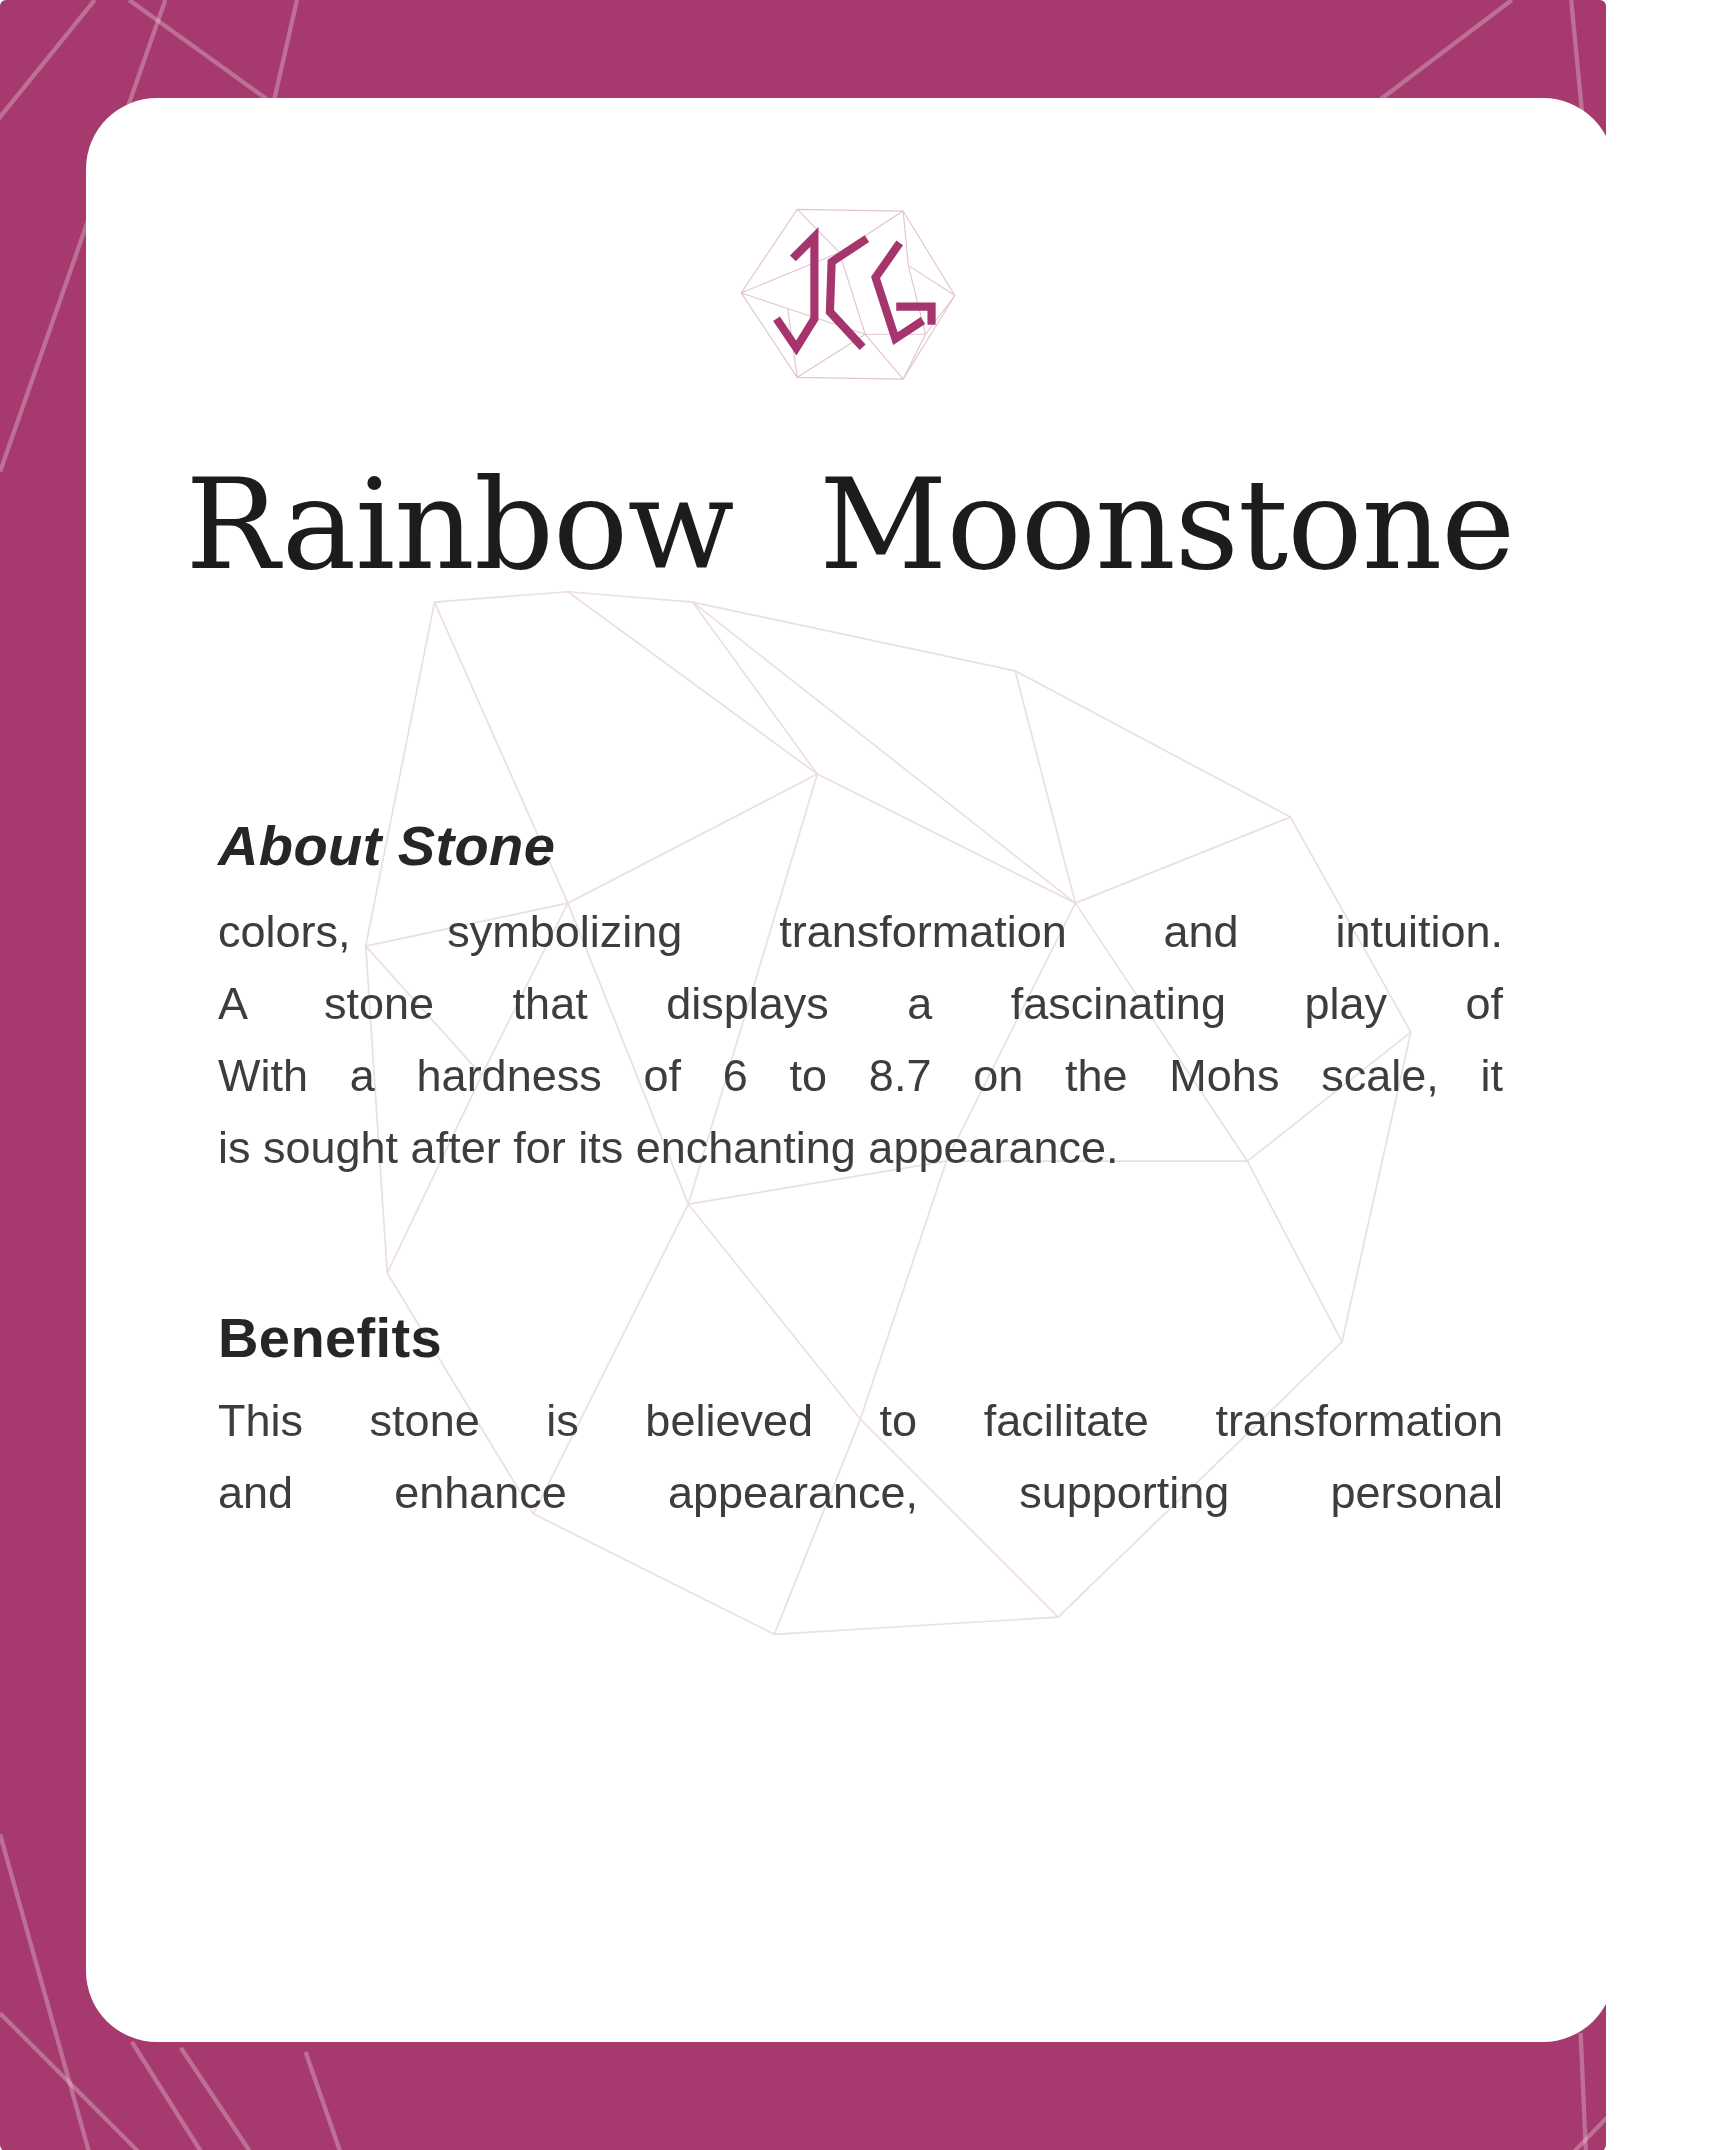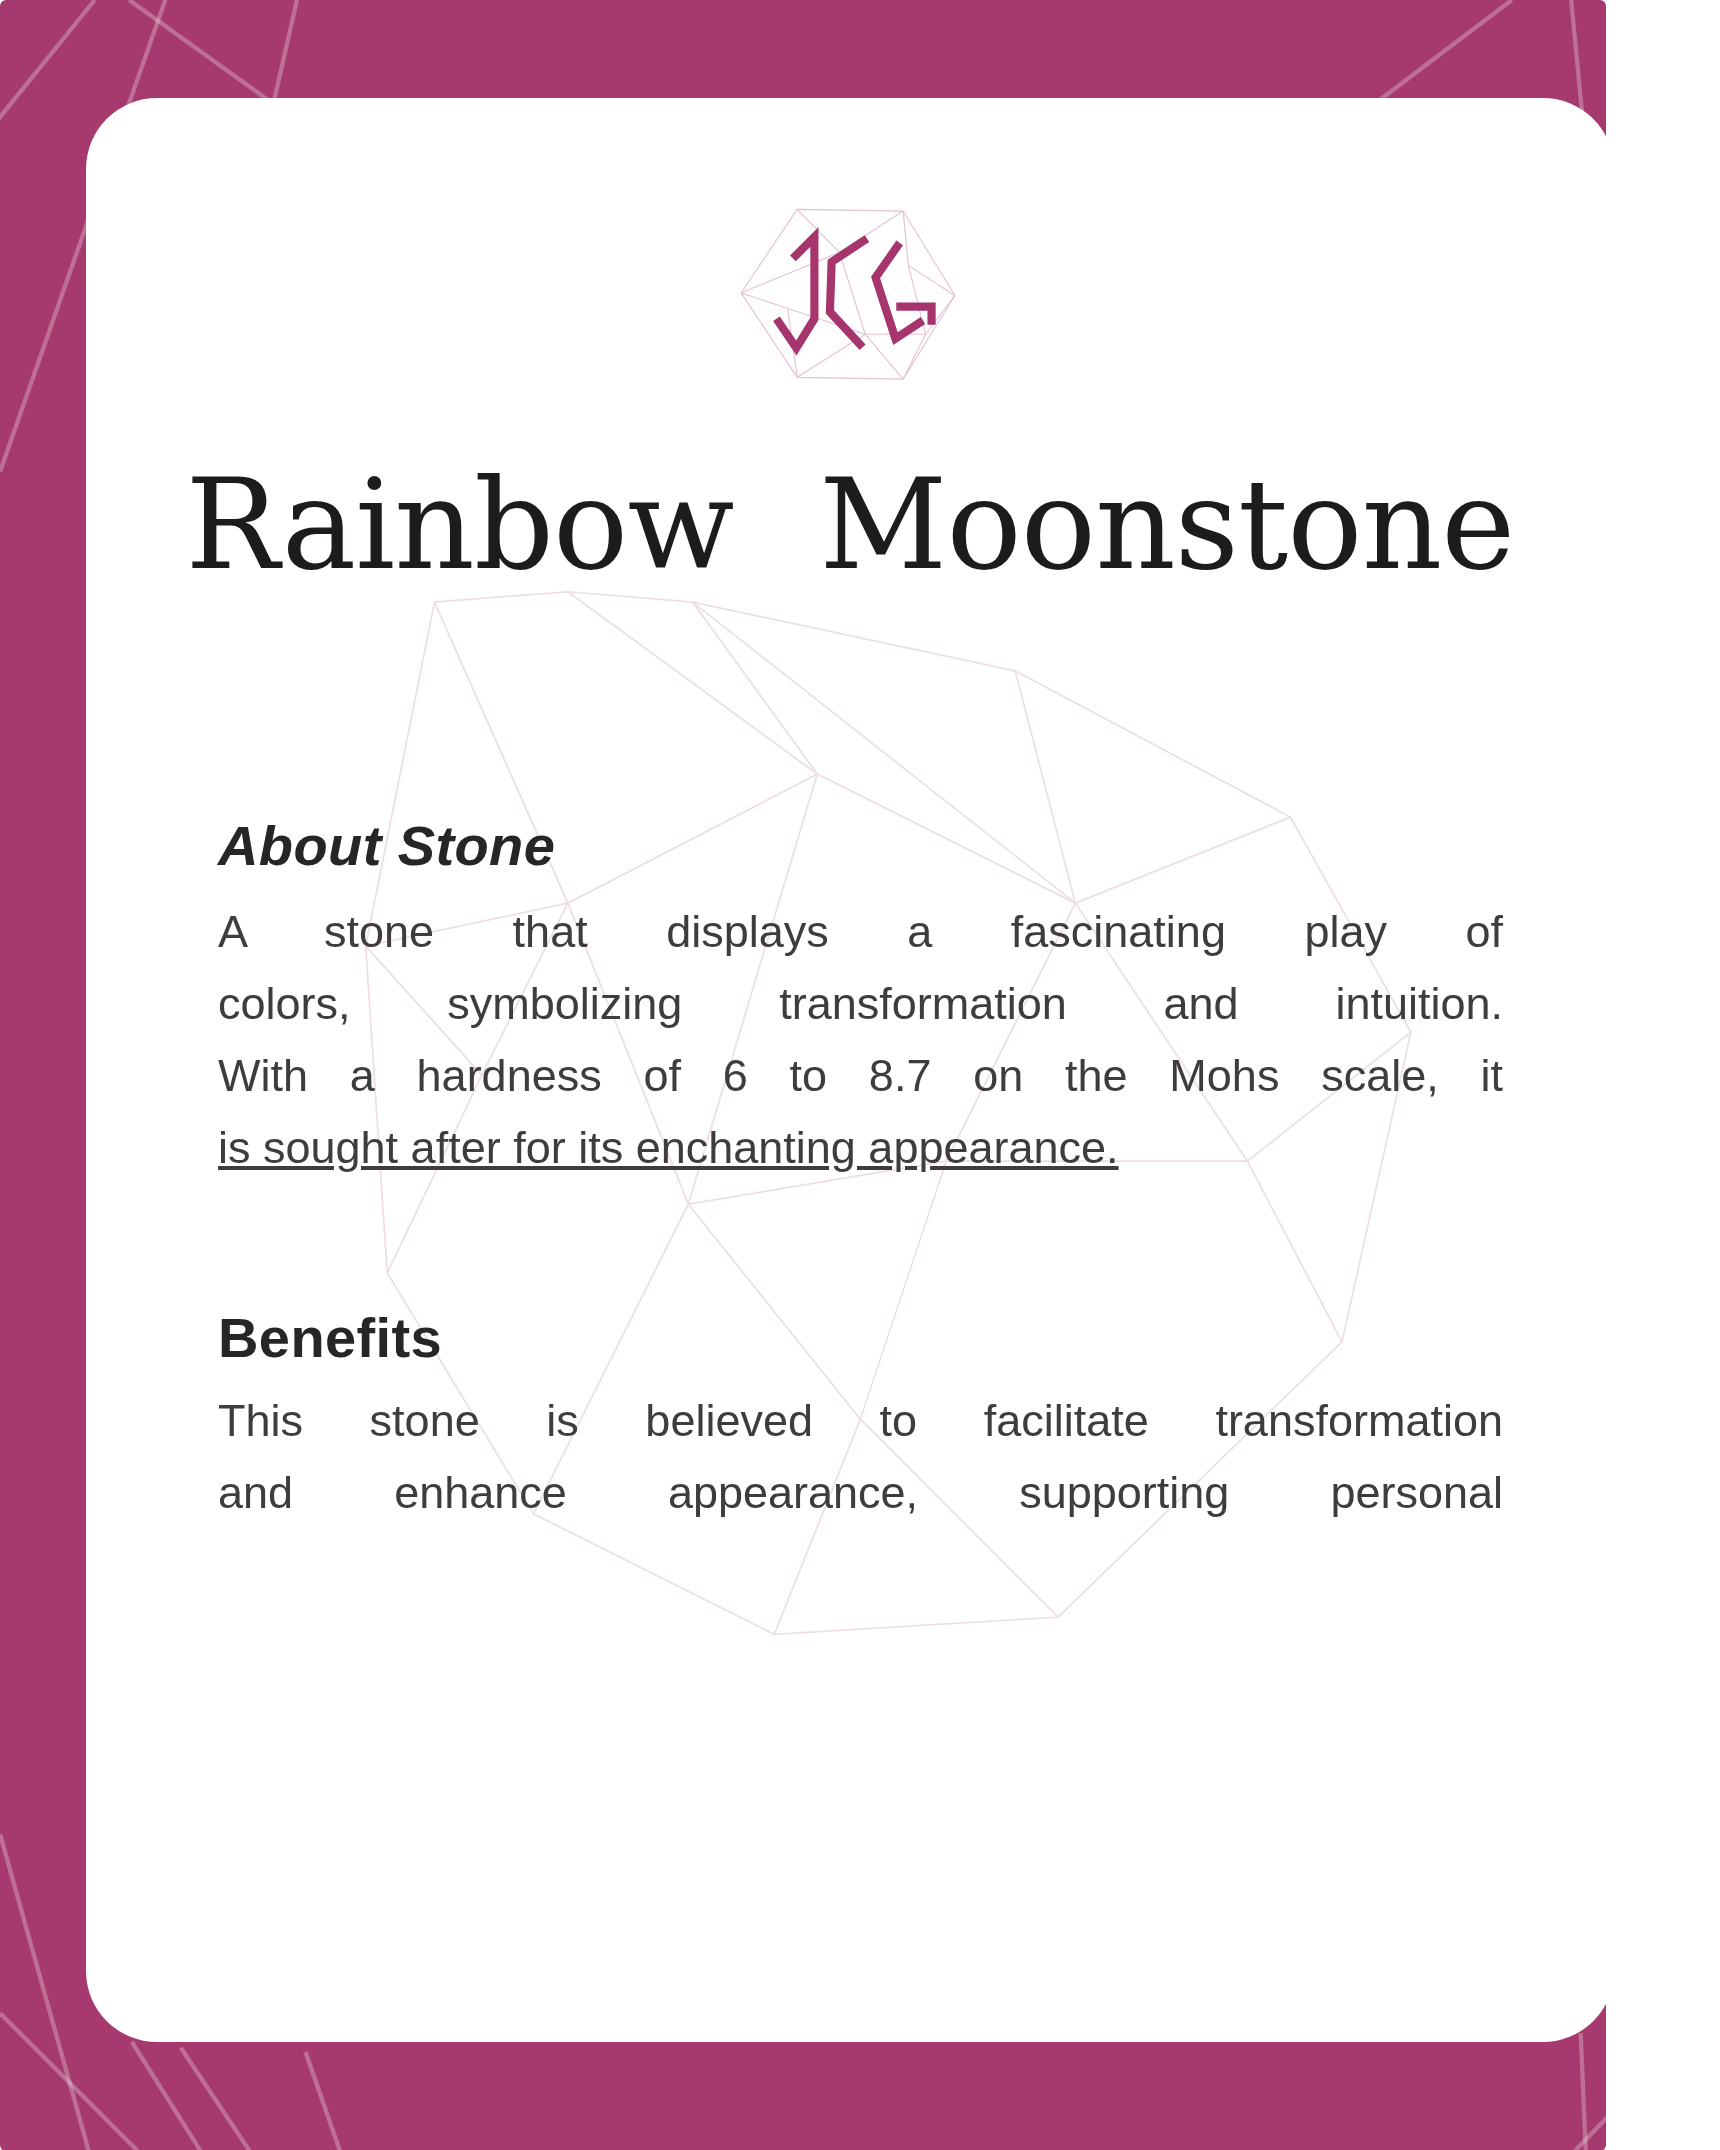--- a/index.html
+++ b/index.html
@@ -73,21 +73,21 @@
   }
   .para-about { top: 798px; }
   .para-benefits { top: 1287px; }
   .bodyline {
     height: 72px;
     line-height: 72px;
     text-align: justify;
     text-align-last: justify;
     overflow: visible;
   }
-  .bodyline.last { text-align-last: left; text-decoration: underline; }
+  .bodyline.last { text-align-last: left; }
 </style>
 </head>
 <body>
 
 <div class="canvas">
 
   <svg class="bg-pattern" viewBox="0 0 2000 2500" fill="none" stroke="rgba(255,255,255,0.27)" stroke-width="5">
     <line x1="110" y1="0" x2="-60" y2="210"></line>
     <line x1="192" y1="0" x2="0" y2="548"></line>
     <line x1="345" y1="0" x2="270" y2="330"></line>
@@ -167,22 +167,22 @@
           <path d="M190,44 L162,84 L185,155 L217,134"></path>
           <path d="M186,118 L227,118 L227,139"></path>
         </g>
       </svg>
     </div>
 
     <h1 class="page-title">Rainbow Moonstone</h1>
 
     <h2 class="section-heading heading-about">About Stone</h2>
     <div class="para para-about">
+      <div class="bodyline">colors, symbolizing transformation and intuition.</div>
       <div class="bodyline">A stone that displays a fascinating play of</div>
-      <div class="bodyline">colors, symbolizing transformation and intuition.</div>
       <div class="bodyline">With a hardness of 6 to 8.7 on the Mohs scale, it</div>
       <div class="bodyline last">is sought after for its enchanting appearance.</div>
     </div>
 
     <h2 class="section-heading heading-benefits">Benefits</h2>
     <div class="para para-benefits">
       <div class="bodyline">This stone is believed to facilitate transformation</div>
       <div class="bodyline">and enhance appearance, supporting personal</div>
     </div>
 

